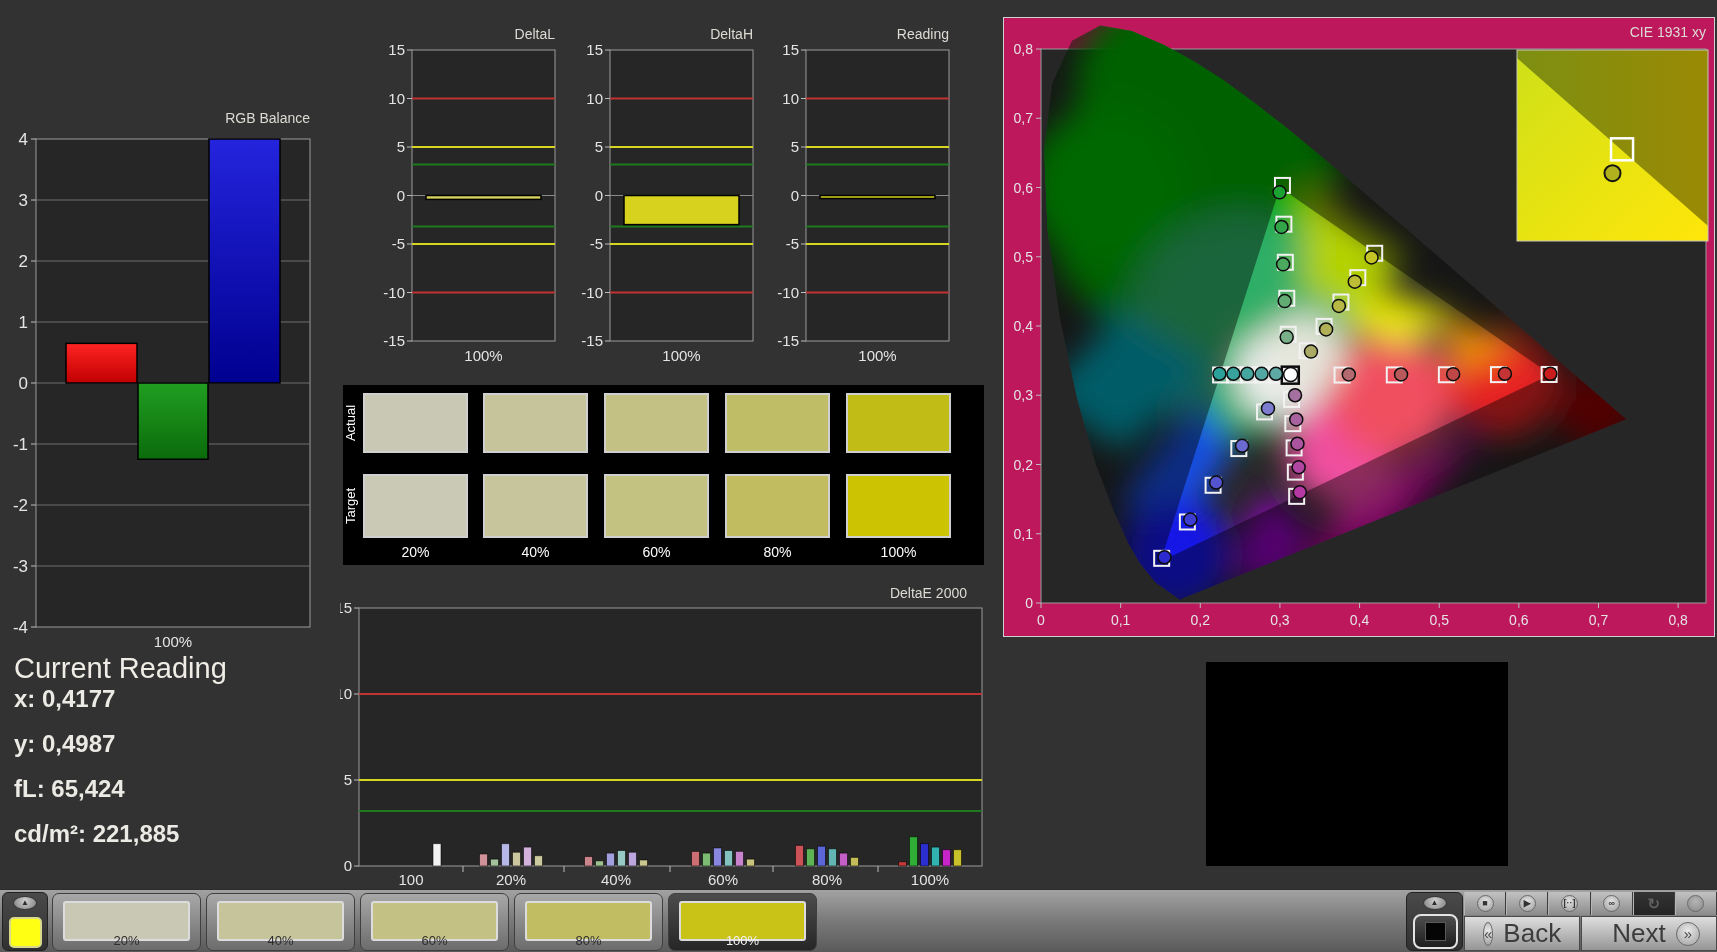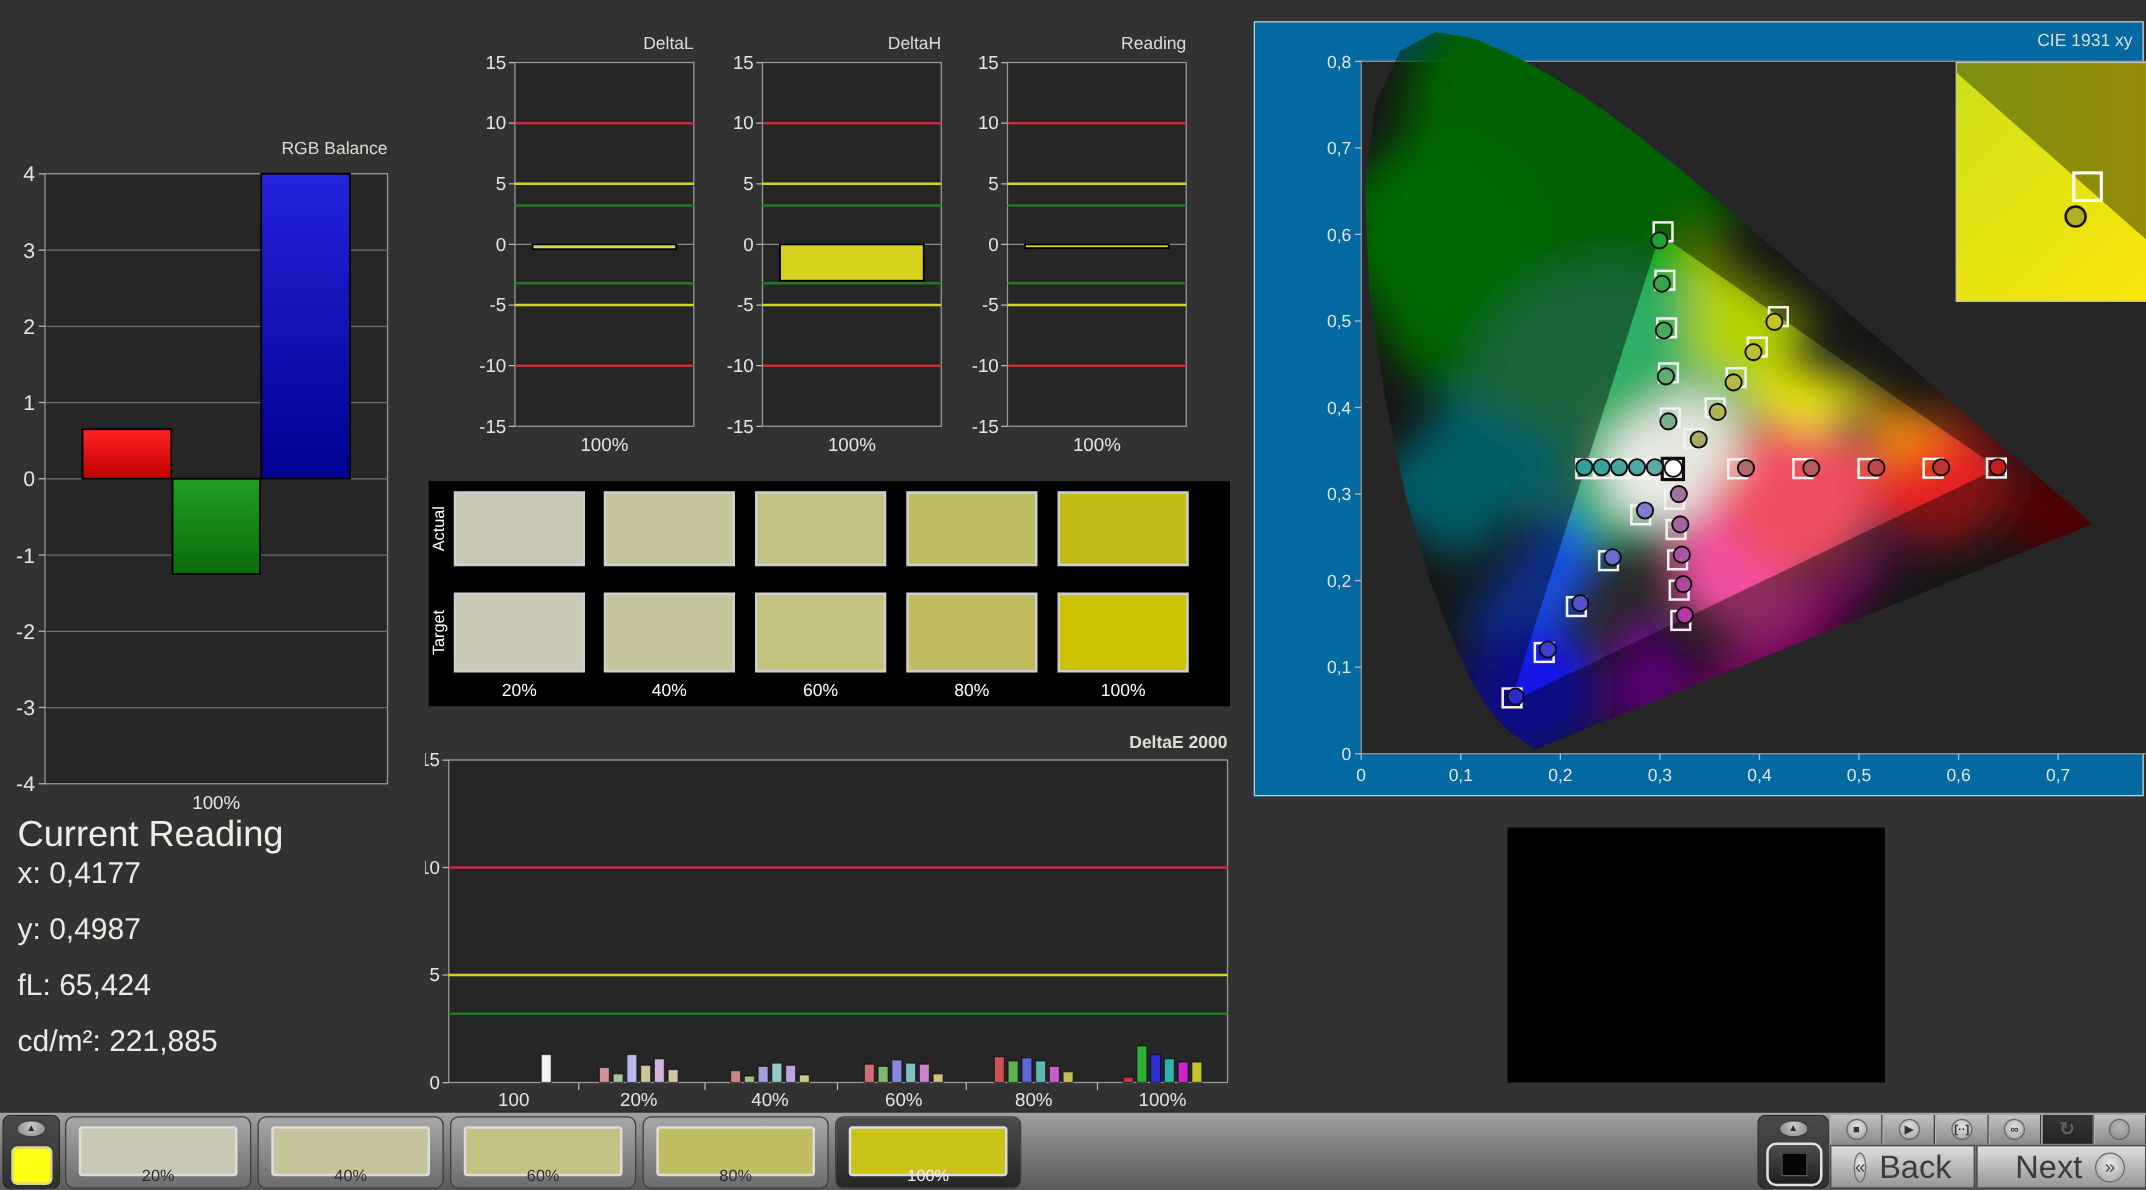--- a/index.html
+++ b/index.html
@@ -6,27 +6,27 @@
   #app{position:relative;width:1717px;height:952px;background:#323232;overflow:hidden;
        font-family:"Liberation Sans",sans-serif;color:#e8e5df;}
   .abs{position:absolute;}
   #page-title{left:22px;top:18px;font-size:42px;font-weight:300;color:#f3f0ea;letter-spacing:0.5px;}
   .chart-title{color:#dedbd5;font-size:14px;text-align:right;}
   svg{display:block;}
 
   
   #current-reading{left:14px;top:652px;width:330px;}
   #cr-title{font-size:29px;font-weight:300;color:#f0ede7;margin-bottom:0;}
-  .cr-line{font-size:24px;font-weight:400;color:#eceae4;margin-bottom:17px;}
+  .cr-line{font-size:24px;font-weight:700;color:#eceae4;margin-bottom:17px;}
 
   
   #black-window{left:1206px;top:662px;width:302px;height:204px;background:#000;}
 
   
-  #cie-panel{left:1003px;top:17px;width:712px;height:620px;background:#0369a1;border:1px solid #cfcfcf;box-sizing:border-box;padding-left:48px;}
+  #cie-panel{left:1003px;top:17px;width:712px;height:620px;background:#be185d;border:1px solid #cfcfcf;box-sizing:border-box;}
   #cie-title{position:absolute;left:37px;top:6px;width:665px;}
 
   
   #bottom-bar{left:0;top:889px;width:1717px;height:63px;
       background:linear-gradient(#a2a2a2,#7d7d7d 45%,#5a5a5a);border-top:1px solid #2c2c2c;box-sizing:border-box;}
   .mini-panel{position:absolute;top:2px;height:59px;background:linear-gradient(#4a4a4a,#303030);
       border-radius:6px;border:1px solid #222;box-sizing:border-box;}
   #sample-panel{left:2px;width:46px;}
   .up-btn{position:absolute;left:50%;transform:translateX(-50%);top:3px;width:24px;height:14px;border-radius:50%;
       background:radial-gradient(circle at 50% 30%,#cfcfcf,#7e7e7e);border:1px solid #3a3a3a;box-sizing:border-box;
@@ -227,21 +227,21 @@
         <rect x="504" y="90" width="103" height="62" fill="#ccc303" stroke="#cfcfcf" stroke-width="2"></rect>
         <text x="72.5" y="172" font-size="14" text-anchor="middle" fill="#fff" font-family="&quot;Liberation Sans&quot;,sans-serif">20%</text>
         <text x="192.5" y="172" font-size="14" text-anchor="middle" fill="#fff" font-family="&quot;Liberation Sans&quot;,sans-serif">40%</text>
         <text x="313.5" y="172" font-size="14" text-anchor="middle" fill="#fff" font-family="&quot;Liberation Sans&quot;,sans-serif">60%</text>
         <text x="434.5" y="172" font-size="14" text-anchor="middle" fill="#fff" font-family="&quot;Liberation Sans&quot;,sans-serif">80%</text>
         <text x="555.5" y="172" font-size="14" text-anchor="middle" fill="#fff" font-family="&quot;Liberation Sans&quot;,sans-serif">100%</text>
       </svg>
   </div>
 
   <div class="abs" style="left:340px;top:585px;width:660px;height:302px;">
-    <div class="chart-title abs" style="left:19px;top:0;width:623px;font-weight:bold;">DeltaE 2000</div>
+    <div class="chart-title abs" style="left:4px;top:0;width:623px;">DeltaE 2000</div>
     <svg id="deltae-svg" width="660" height="302">
         <rect x="19" y="23" width="623" height="258" fill="#262626" stroke="#9a9a9a"></rect>
         <line x1="19" y1="109" x2="642" y2="109" stroke="#c03333" stroke-width="2"></line>
         <line x1="19" y1="195" x2="642" y2="195" stroke="#d6d622" stroke-width="2"></line>
         <line x1="19" y1="225.96" x2="642" y2="225.96" stroke="#1e7a1e" stroke-width="2"></line>
         <line x1="14" y1="23" x2="19" y2="23" stroke="#bbb"></line>
         <text x="12" y="28" font-size="15" text-anchor="end" fill="#e4e4e4" font-family="&quot;Liberation Sans&quot;,sans-serif">15</text>
         <line x1="14" y1="109" x2="19" y2="109" stroke="#bbb"></line>
         <text x="12" y="114" font-size="15" text-anchor="end" fill="#e4e4e4" font-family="&quot;Liberation Sans&quot;,sans-serif">10</text>
         <line x1="14" y1="195" x2="19" y2="195" stroke="#bbb"></line>

